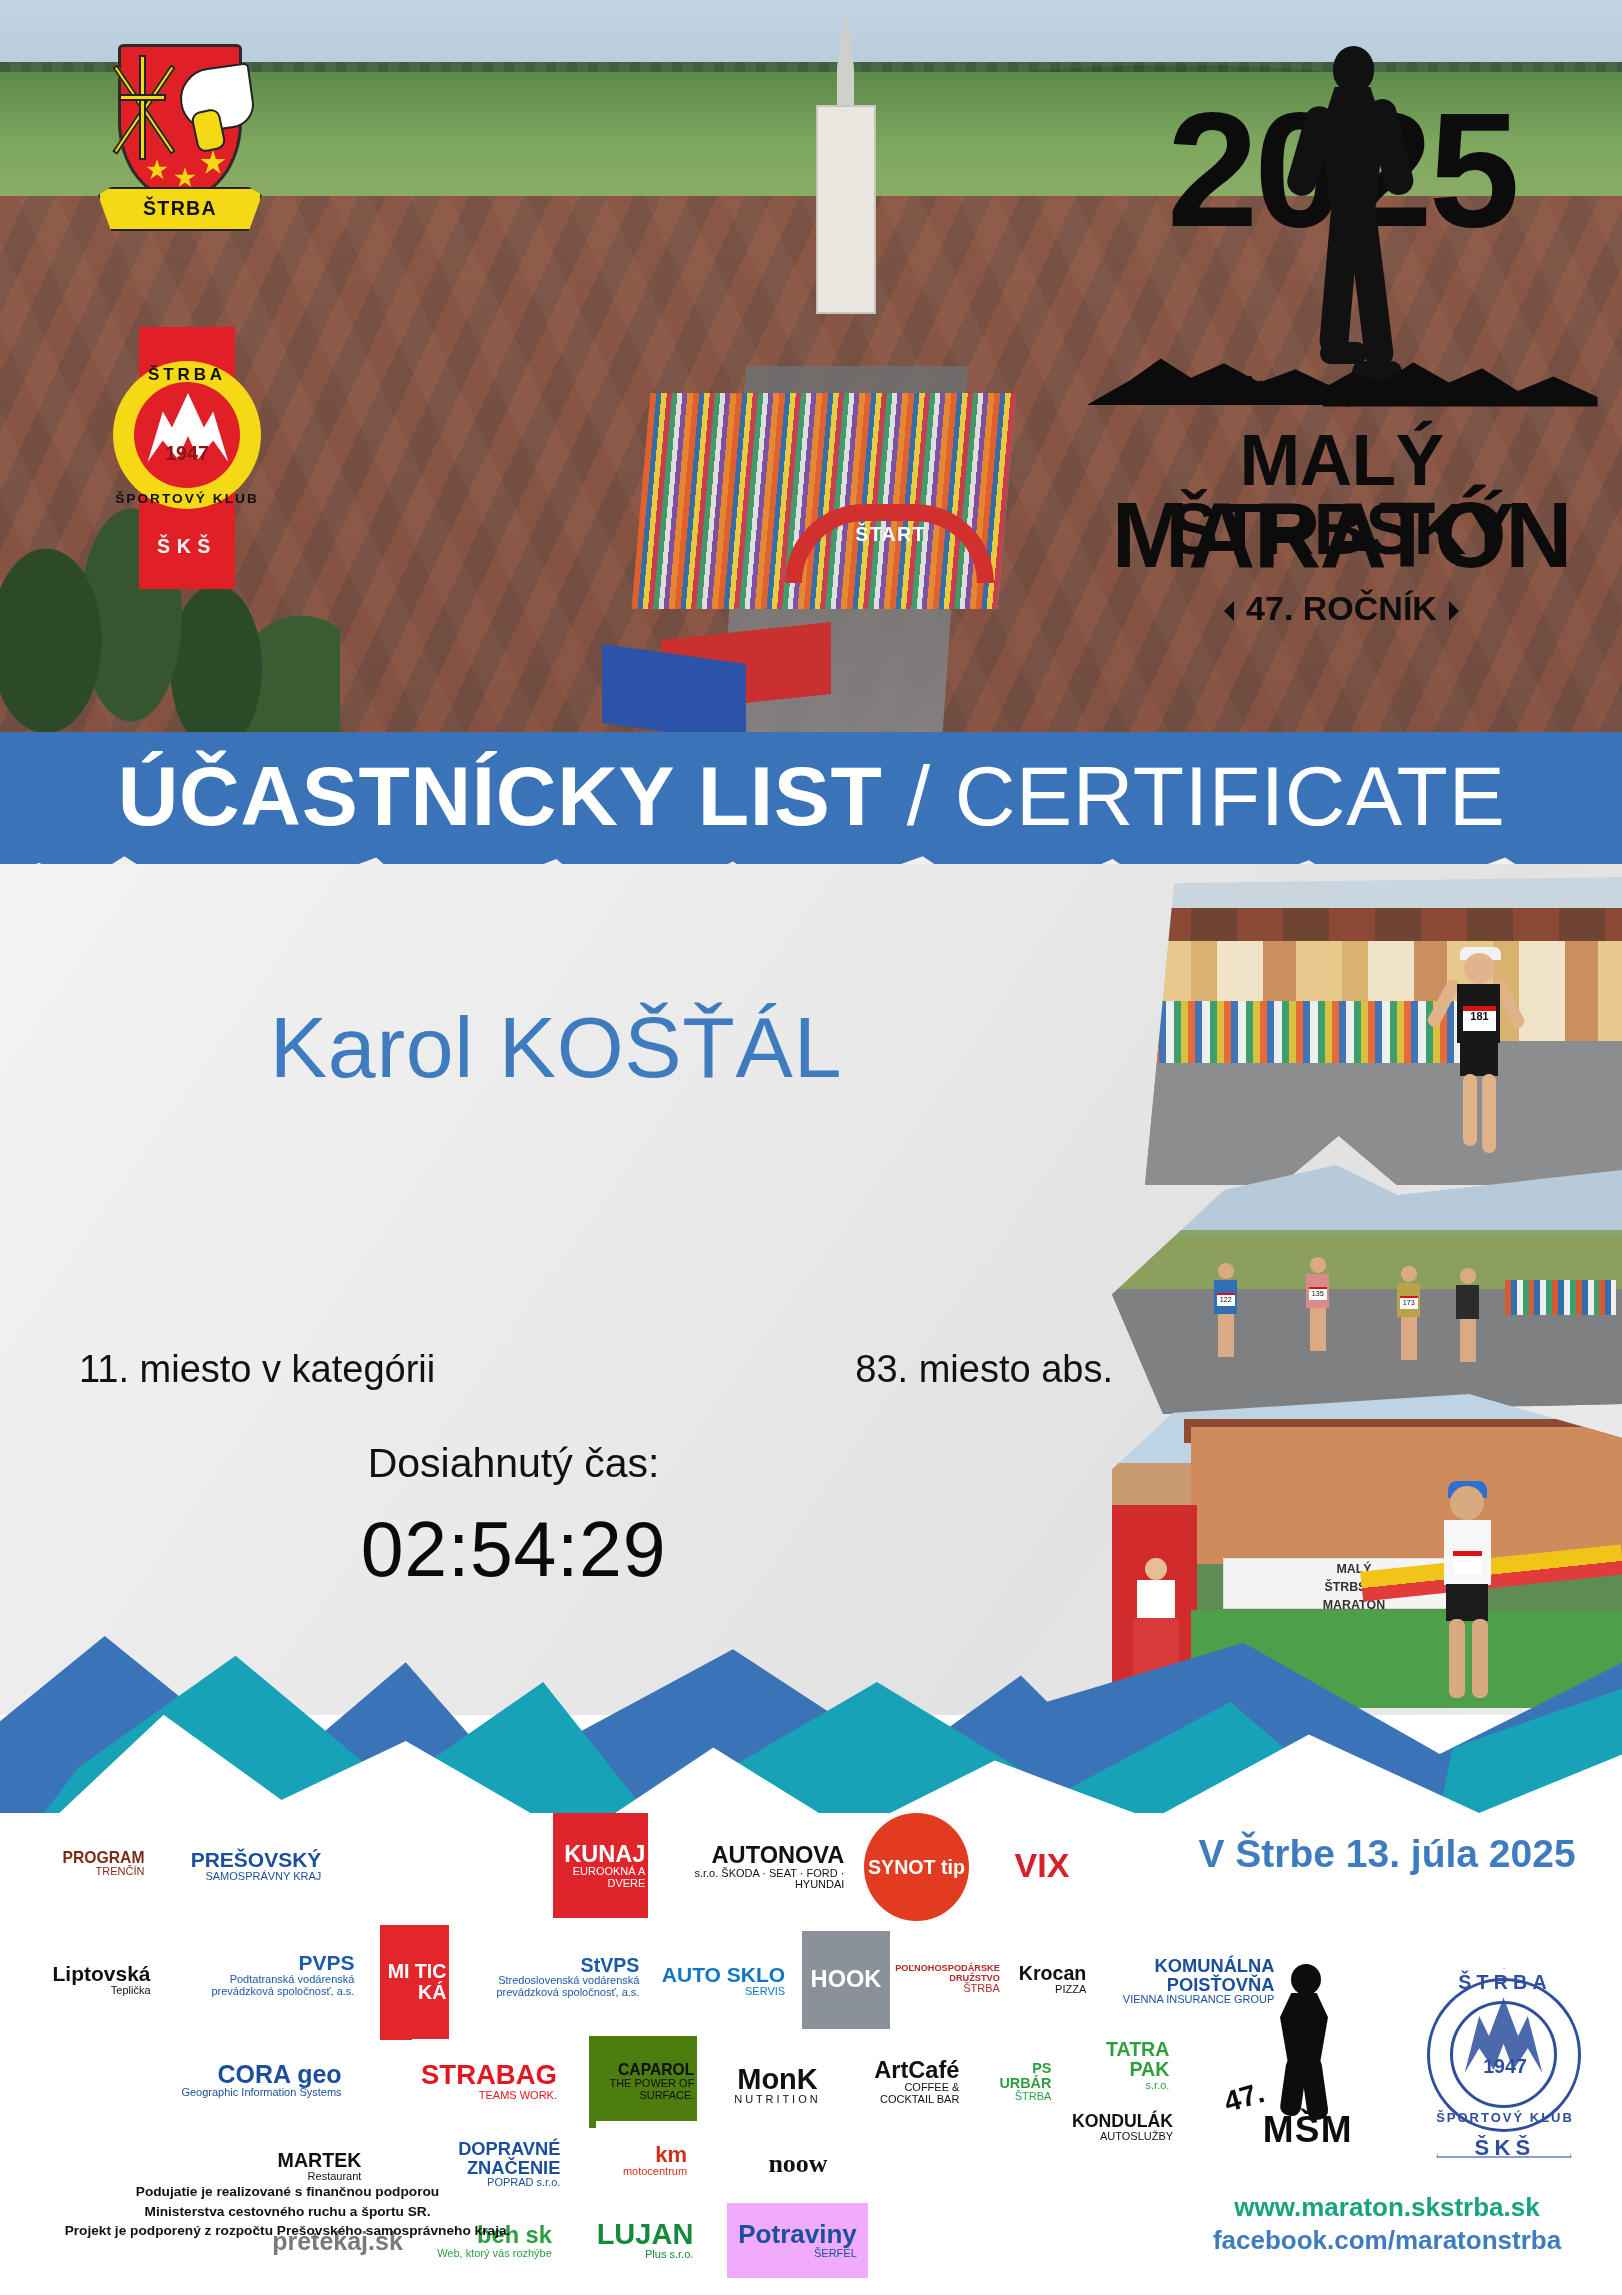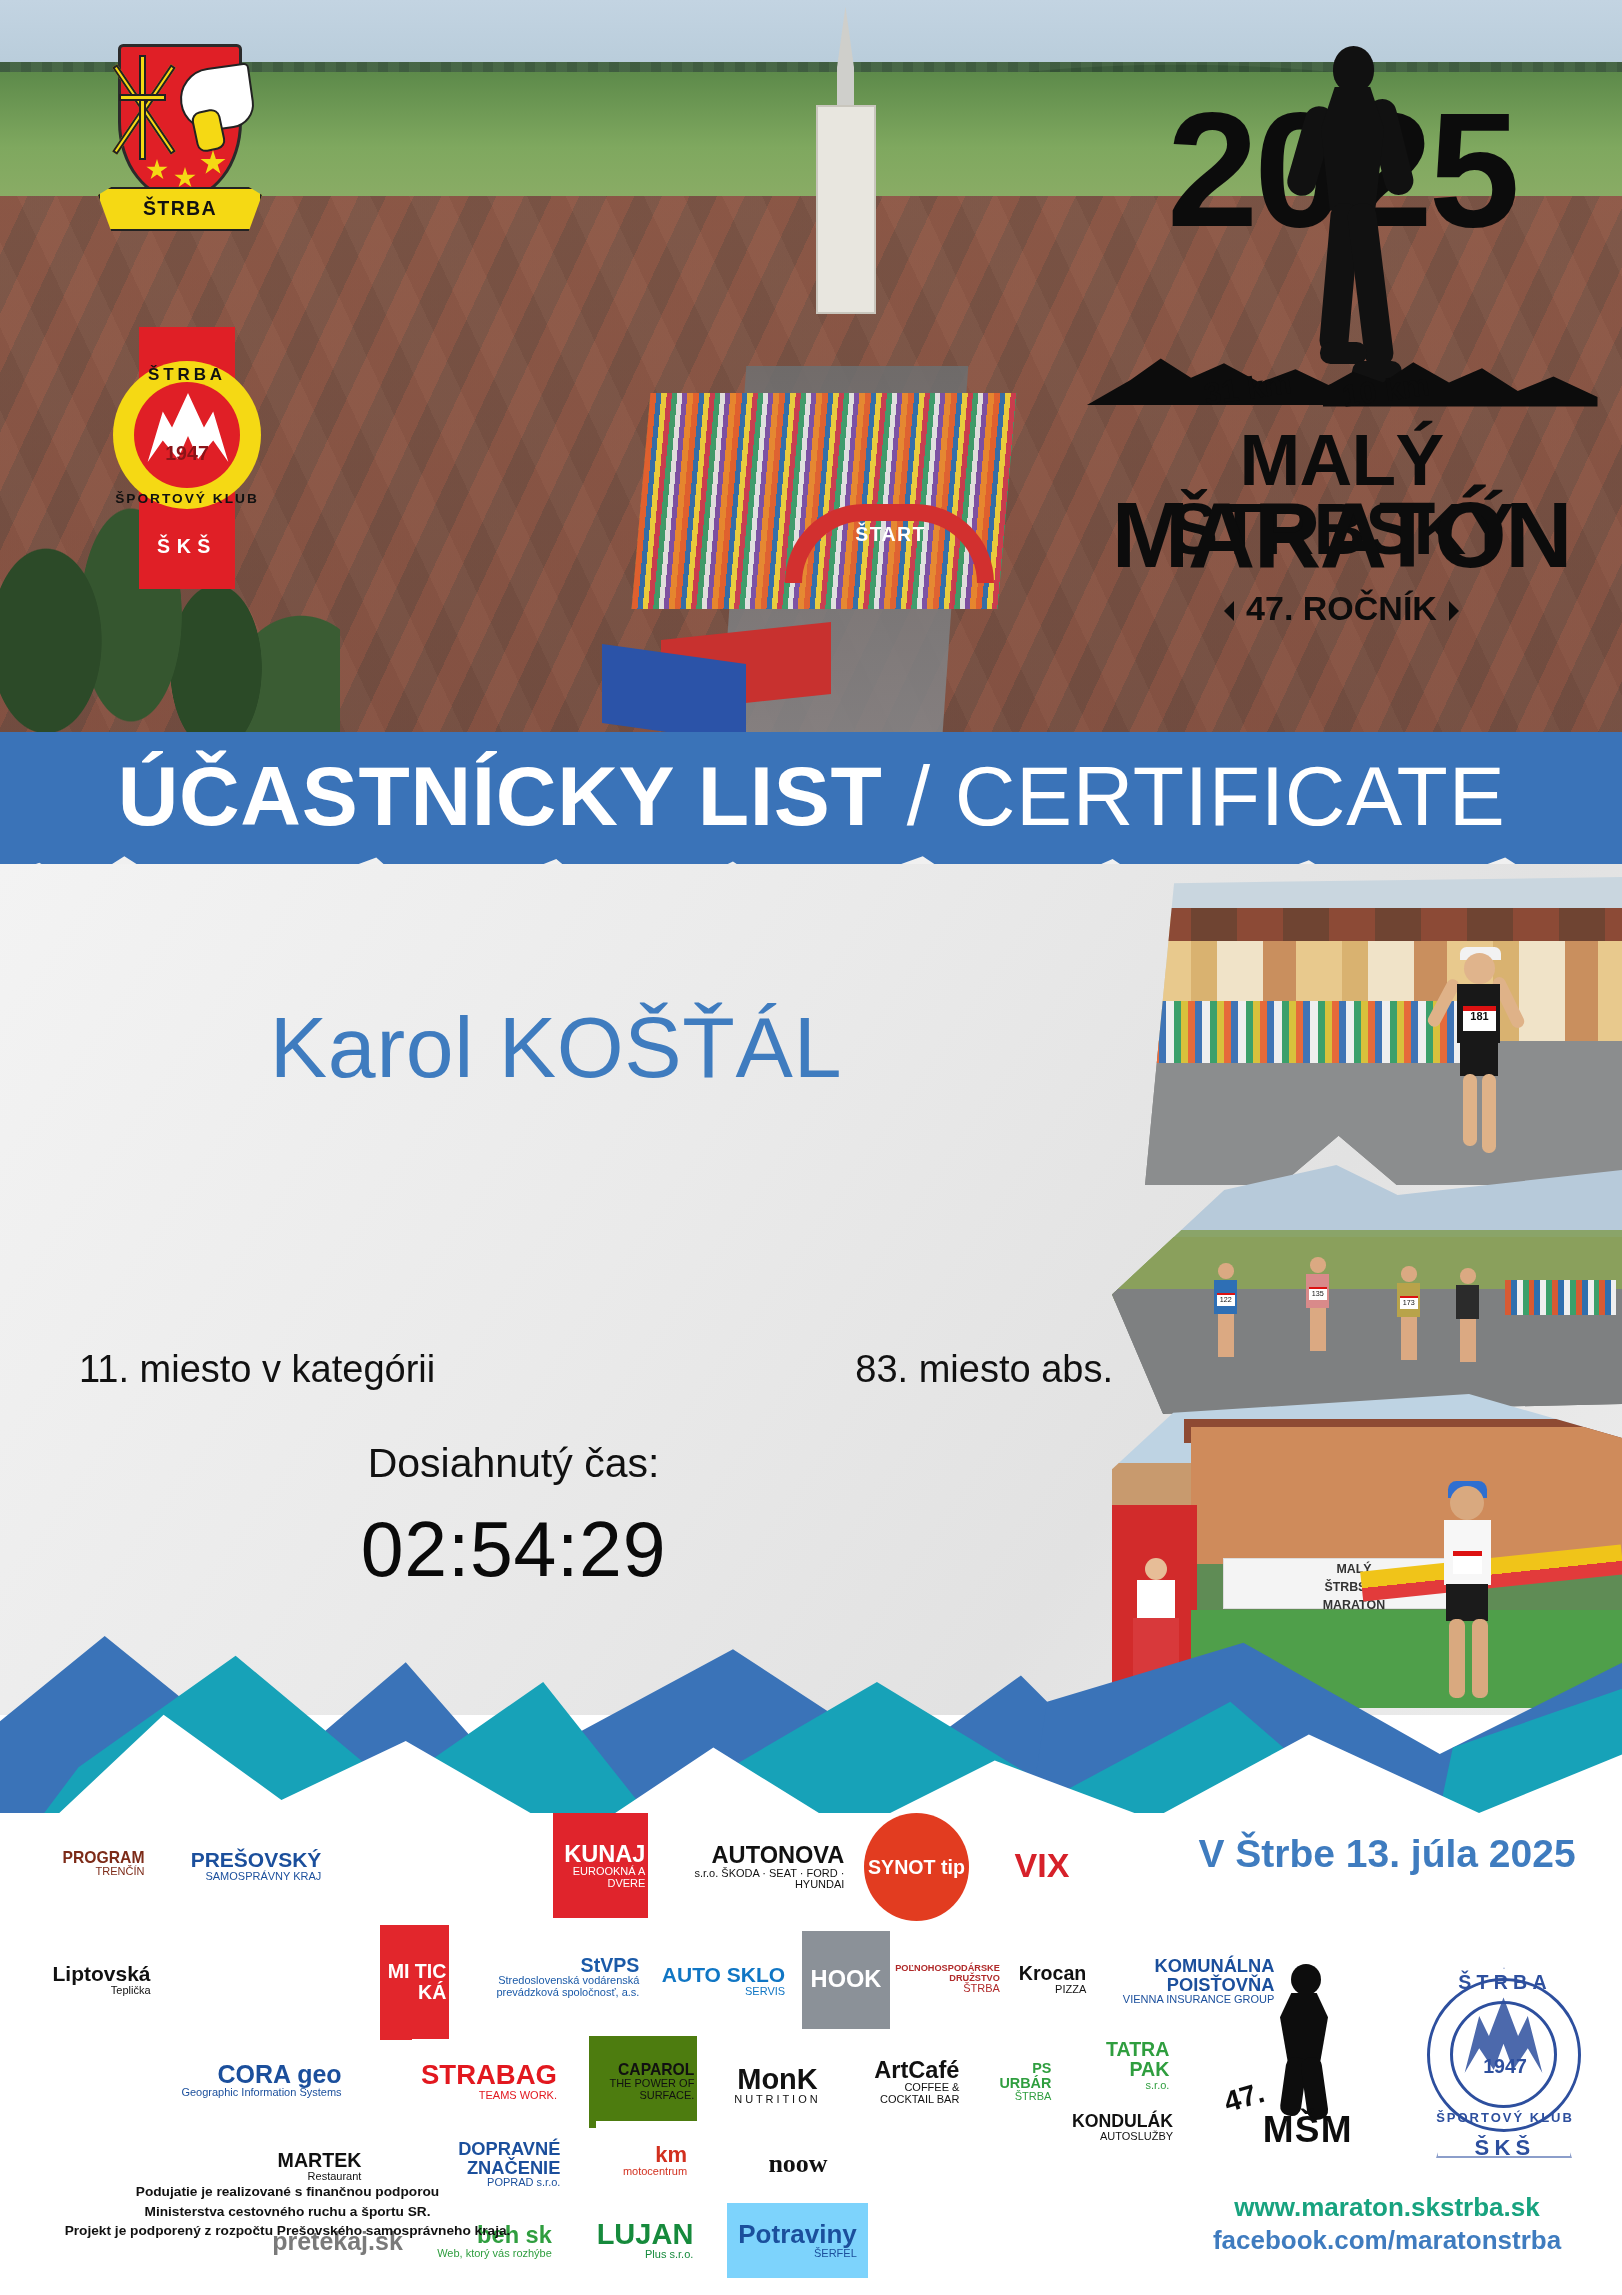--- a/index.html
+++ b/index.html
@@ -611,20 +611,26 @@
           <div style="padding: 2.6px;">
             <div class="logotext" style="font-size: 34px;">VIX</div>
           </div>
         </div>
         <div class="sp" style="left: 6.5px; top: 118px; width: 98px; height: 111px; background: rgb(255, 255, 255); color: rgb(17, 17, 17);">
           <div style="padding: 2.6px;">
             <div class="logotext" style="font-size: 21px;">Liptovská</div>
             <div class="lbl-sm">Teplička</div>
           </div>
         </div>
+        <div class="sp" style="left: 121px; top: 121px; width: 190px; height: 95px; background: rgb(255, 255, 255); color: rgb(27, 90, 168);">
+          <div style="padding: 2.6px;">
+            <div class="logotext" style="font-size: 21px;">PVPS</div>
+            <div class="lbl-sm">Podtatranská vodárenská prevádzková spoločnosť, a.s.</div>
+          </div>
+        </div>
         <div class="sp" style="left: 334px; top: 118px; width: 69px; height: 115px; background: rgb(226, 38, 44); color: rgb(255, 255, 255);">
           <div style="padding: 2.6px;">
             <div class="logotext" style="font-size: 19.6px;">MI TIC KÁ</div>
           </div>
         </div>
         <div class="sp" style="left: 419px; top: 121px; width: 177px; height: 98px; background: rgb(255, 255, 255); color: rgb(27, 90, 168);">
           <div style="padding: 2.6px;">
             <div class="logotext" style="font-size: 19.6px;">StVPS</div>
             <div class="lbl-sm">Stredoslovenská vodárenská prevádzková spoločnosť, a.s.</div>
           </div>
@@ -739,21 +745,21 @@
             <div class="logotext" style="font-size: 23.6px;">beh sk</div>
             <div class="lbl-sm">Web, ktorý vás rozhýbe</div>
           </div>
         </div>
         <div class="sp" style="left: 537px; top: 396px; width: 124px; height: 75px; background: rgb(255, 255, 255); color: rgb(22, 138, 60);">
           <div style="padding: 2.6px;">
             <div class="logotext" style="font-size: 29px;">LUJAN</div>
             <div class="lbl-sm">Plus s.r.o.</div>
           </div>
         </div>
-        <div class="sp" style="left: 681px; top: 396px; width: 141px; height: 75px; background: #7dd3fc; color: rgb(27, 79, 156);">
+        <div class="sp" style="left: 681px; top: 396px; width: 141px; height: 75px; background: #f0abfc; color: rgb(27, 79, 156);">
           <div style="padding: 2.6px;">
             <div class="logotext" style="font-size: 26px;">Potraviny</div>
             <div class="lbl-sm">ŠERFEL</div>
           </div>
         </div>
       </div>
   </div>
 
   <div class="date-line">V Štrbe 13. júla 2025</div>
 

